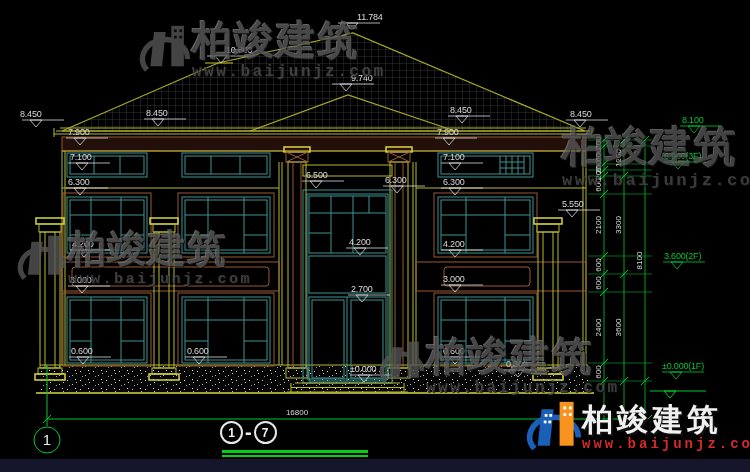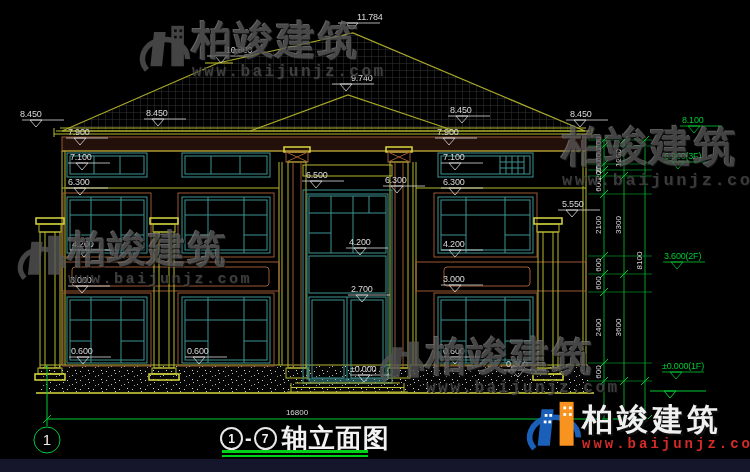--- a/index.html
+++ b/index.html
@@ -419,20 +419,19 @@
         <div class="brand">柏竣建筑</div>
   <div class="site">www.baijunjz.com</div>
       </div>
 </div>
 
 
 <div id="title">
   <span class="circ">1</span>
   <span class="dash">-</span>
   <span class="circ">7</span>
-  <span class="ttl">轴立面图</span>
 </div>
 <div class="uline" style="top:450px;height:3px"></div>
 <div class="uline" style="top:455px;height:1.5px"></div>
 
 <div id="bottombar"></div>
 
 </div>
 
 </body></html>

